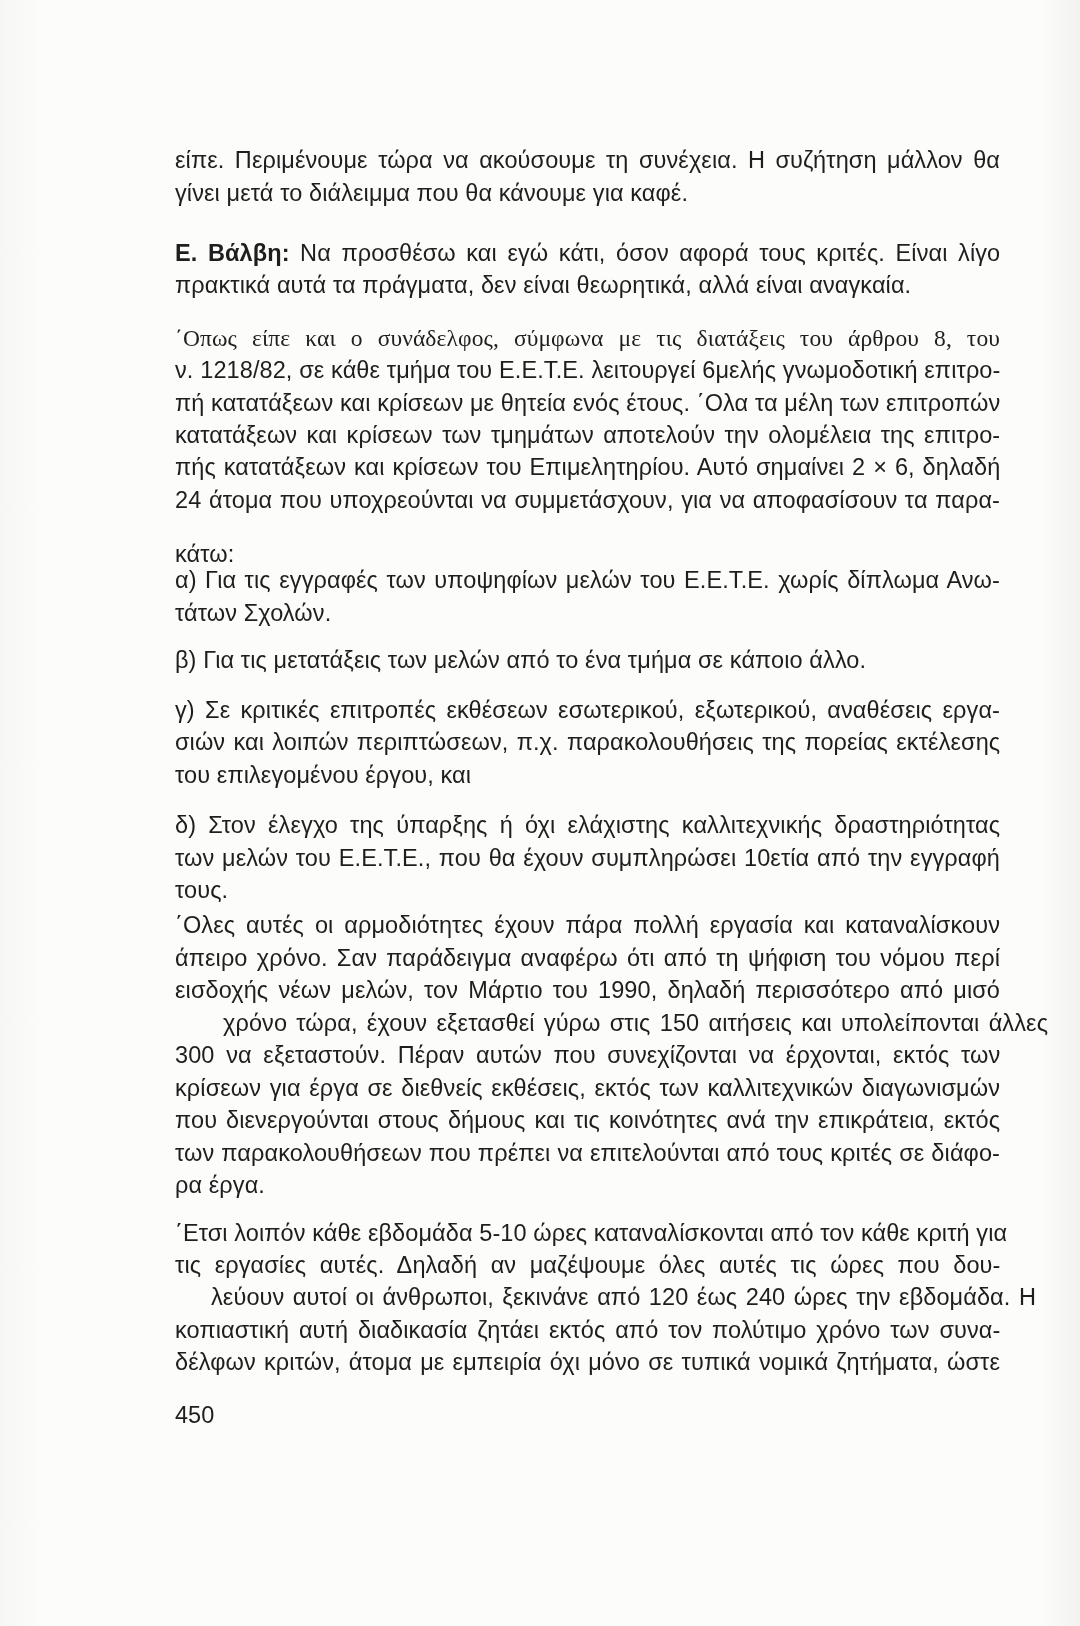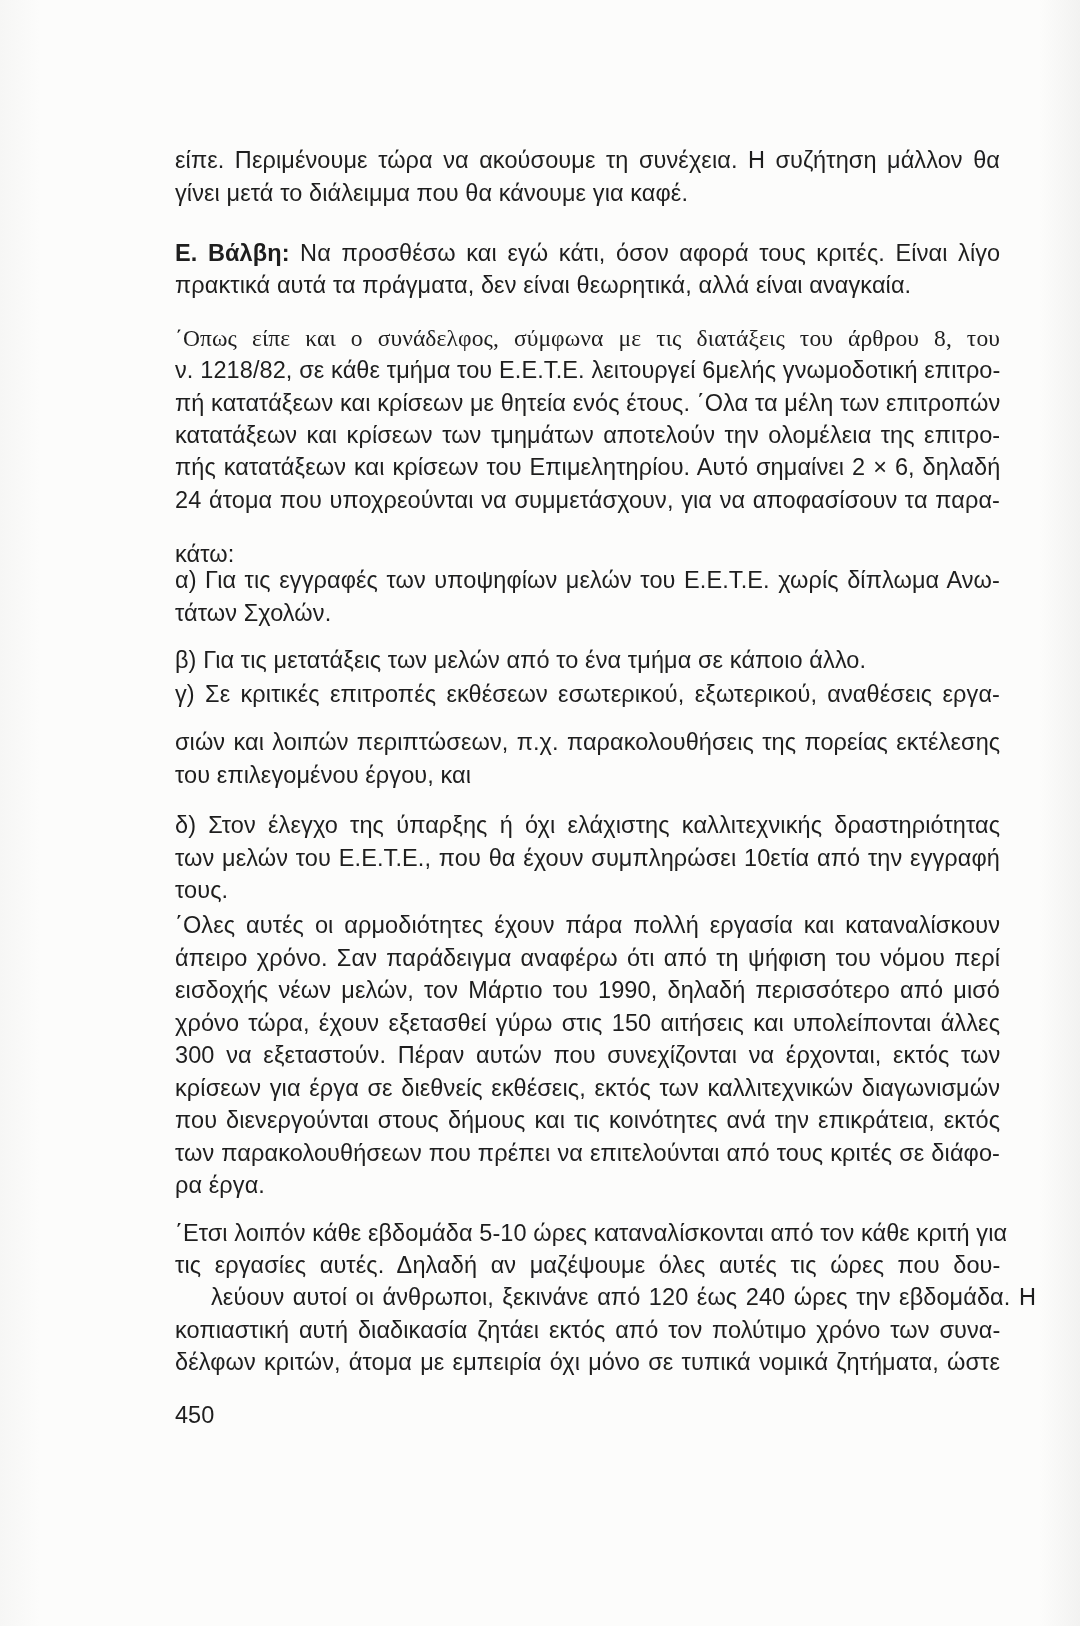--- a/index.html
+++ b/index.html
@@ -48,30 +48,30 @@
       <div class="line" style="top: 322px; width: 825px; word-spacing: 3.16667px; font-family: Liberation Serif, serif;"><span>΄Οπως είπε και ο συνάδελφος, σύμφωνα με τις διατάξεις του άρθρου 8, του</span></div>
       <div class="line" style="top: 354px; width: 825px; word-spacing: 0.1px;"><span>ν. 1218/82, σε κάθε τμήμα του Ε.Ε.Τ.Ε. λειτουργεί 6μελής γνωμοδοτική επιτρο-</span></div>
       <div class="line" style="top: 387px; width: 825px;"><span>πή κατατάξεων και κρίσεων με θητεία ενός έτους. ΄Ολα τα μέλη των επιτροπών</span></div>
       <div class="line" style="top: 419px; width: 825px; word-spacing: 2.77778px;"><span>κατατάξεων και κρίσεων των τμημάτων αποτελούν την ολομέλεια της επιτρο-</span></div>
       <div class="line" style="top: 451px; width: 825px; word-spacing: 1.27273px;"><span>πής κατατάξεων και κρίσεων του Επιμελητηρίου. Αυτό σημαίνει 2 × 6, δηλαδή</span></div>
       <div class="line" style="top: 484px; width: 825px; word-spacing: 1px;"><span>24 άτομα που υποχρεούνται να συμμετάσχουν, για να αποφασίσουν τα παρα-</span></div>
       <div class="line last" style="top: 538px;"><span>κάτω:</span></div>
       <div class="line" style="top: 564px; width: 825px; word-spacing: 1.81818px;"><span>α) Για τις εγγραφές των υποψηφίων μελών του Ε.Ε.Τ.Ε. χωρίς δίπλωμα Ανω-</span></div>
       <div class="line last" style="top: 597px;"><span>τάτων Σχολών.</span></div>
       <div class="line last" style="top: 644px;"><span>β) Για τις μετατάξεις των μελών από το ένα τμήμα σε κάποιο άλλο.</span></div>
-      <div class="line" style="top: 678px; width: 825px; word-spacing: 3.625px;"><span>γ) Σε κριτικές επιτροπές εκθέσεων εσωτερικού, εξωτερικού, αναθέσεις εργα-</span></div>
+      <div class="line" style="top: 694px; width: 825px; word-spacing: 3.625px;"><span>γ) Σε κριτικές επιτροπές εκθέσεων εσωτερικού, εξωτερικού, αναθέσεις εργα-</span></div>
       <div class="line" style="top: 726px; width: 825px; word-spacing: 1.625px;"><span>σιών και λοιπών περιπτώσεων, π.χ. παρακολουθήσεις της πορείας εκτέλεσης</span></div>
       <div class="line last" style="top: 759px;"><span>του επιλεγομένου έργου, και</span></div>
       <div class="line" style="top: 809px; width: 825px; word-spacing: 5.55556px;"><span>δ) Στον έλεγχο της ύπαρξης ή όχι ελάχιστης καλλιτεχνικής δραστηριότητας</span></div>
       <div class="line" style="top: 842px; width: 825px; word-spacing: 1.09091px;"><span>των μελών του Ε.Ε.Τ.Ε., που θα έχουν συμπληρώσει 10ετία από την εγγραφή</span></div>
       <div class="line last" style="top: 874px;"><span>τους.</span></div>
       <div class="line" style="top: 909px; width: 825px; word-spacing: 4.22222px;"><span>΄Ολες αυτές οι αρμοδιότητες έχουν πάρα πολλή εργασία και καταναλίσκουν</span></div>
       <div class="line" style="top: 942px; width: 825px; word-spacing: 2.63636px;"><span>άπειρο χρόνο. Σαν παράδειγμα αναφέρω ότι από τη ψήφιση του νόμου περί</span></div>
       <div class="line" style="top: 974px; width: 825px; word-spacing: 3.5px;"><span>εισδοχής νέων μελών, τον Μάρτιο του 1990, δηλαδή περισσότερο από μισό</span></div>
-      <div class="line" style="top: 1007px; width: 825px; word-spacing: 2.6px;"><span>χρόνο τώρα, έχουν εξετασθεί γύρω στις 150 αιτήσεις και υπολείπονται άλλες</span></div>
+      <div class="line" style="top: 1007px; width: 825px; word-spacing: 2.6px; margin-left: 48px;"><span>χρόνο τώρα, έχουν εξετασθεί γύρω στις 150 αιτήσεις και υπολείπονται άλλες</span></div>
       <div class="line" style="top: 1039px; width: 825px; word-spacing: 5px;"><span>300 να εξεταστούν. Πέραν αυτών που συνεχίζονται να έρχονται, εκτός των</span></div>
       <div class="line" style="top: 1072px; width: 825px; word-spacing: 2px;"><span>κρίσεων για έργα σε διεθνείς εκθέσεις, εκτός των καλλιτεχνικών διαγωνισμών</span></div>
       <div class="line" style="top: 1104px; width: 825px; word-spacing: 2.3px;"><span>που διενεργούνται στους δήμους και τις κοινότητες ανά την επικράτεια, εκτός</span></div>
       <div class="line" style="top: 1137px; width: 825px; word-spacing: 0.3px;"><span>των παρακολουθήσεων που πρέπει να επιτελούνται από τους κριτές σε διάφο-</span></div>
       <div class="line last" style="top: 1169px;"><span>ρα έργα.</span></div>
       <div class="line" style="top: 1217px; width: 825px;"><span>΄Ετσι λοιπόν κάθε εβδομάδα 5-10 ώρες καταναλίσκονται από τον κάθε κριτή για</span></div>
       <div class="line" style="top: 1249px; width: 825px; word-spacing: 6.90909px;"><span>τις εργασίες αυτές. Δηλαδή αν μαζέψουμε όλες αυτές τις ώρες που δου-</span></div>
       <div class="line" style="top: 1281px; width: 825px; word-spacing: 1.83333px; margin-left: 36px;"><span>λεύουν αυτοί οι άνθρωποι, ξεκινάνε από 120 έως 240 ώρες την εβδομάδα. Η</span></div>
       <div class="line" style="top: 1314px; width: 825px; word-spacing: 3.2px;"><span>κοπιαστική αυτή διαδικασία ζητάει εκτός από τον πολύτιμο χρόνο των συνα-</span></div>
       <div class="line" style="top: 1346px; width: 825px; word-spacing: 1.54545px;"><span>δέλφων κριτών, άτομα με εμπειρία όχι μόνο σε τυπικά νομικά ζητήματα, ώστε</span></div>

